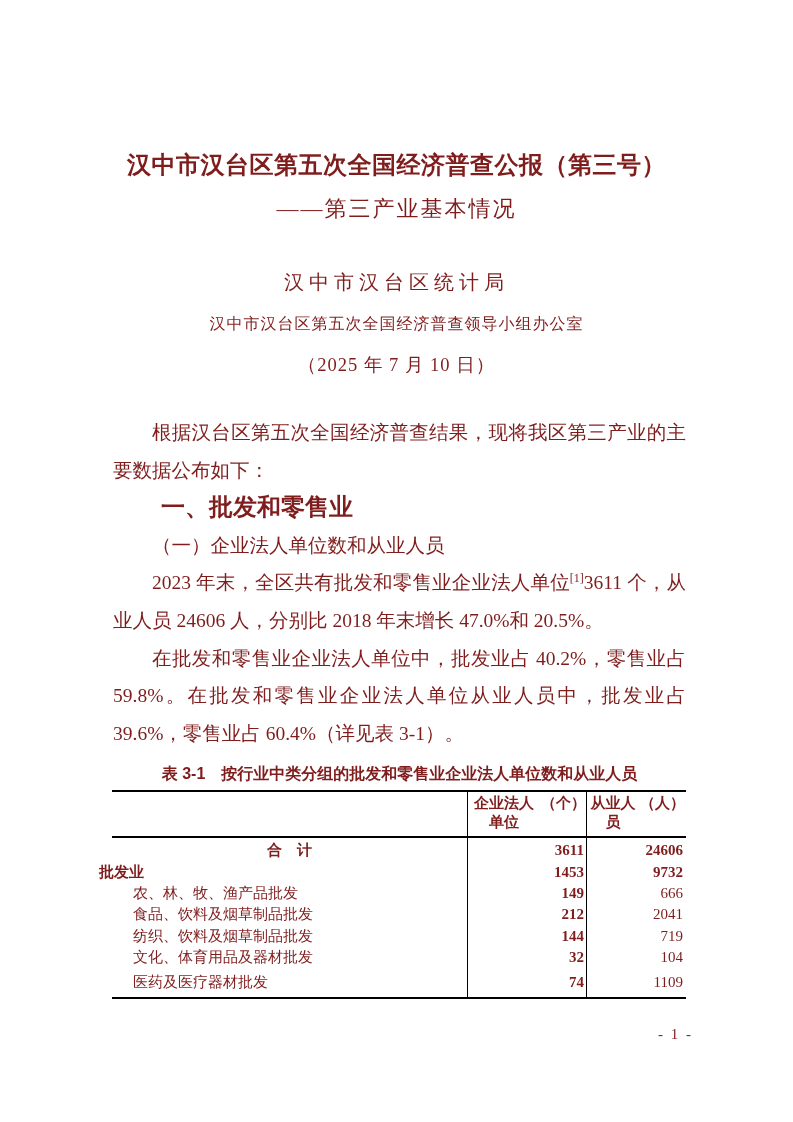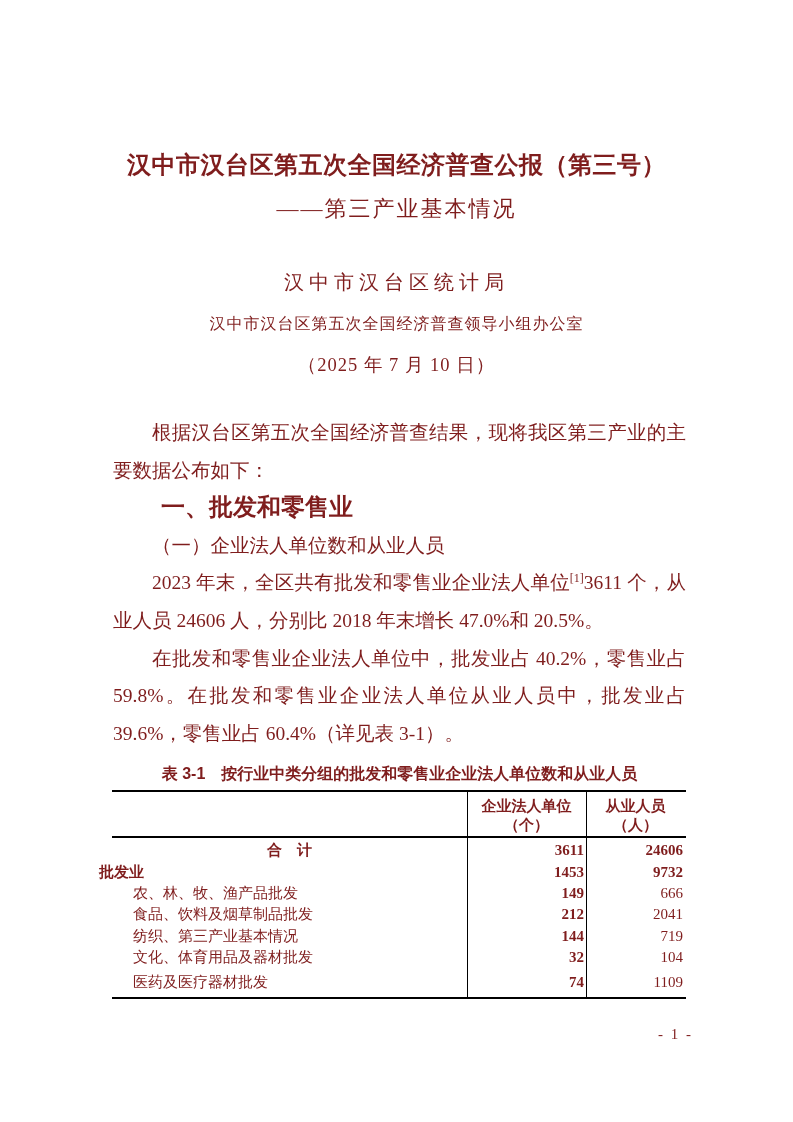--- a/index.html
+++ b/index.html
@@ -63,22 +63,22 @@
     position:absolute; top:790px; left:112px; width:574px;
     border-top:2.5px solid #000;
     border-bottom:2px solid #000;
     font-size:15px;
   }
   .vline { position:absolute; top:0; bottom:0; width:1px; background:#000; }
   .vline1 { left:355px; }
   .vline2 { left:474px; }
 
   .thead-row { display:flex; height:44px; border-bottom:2px solid #000; }
-  .th { display:flex; flex-direction:column; justify-content:center; text-align:center;
-        font-family:Liberation Sans, sans-serif; font-weight:700;
+  .th { display:flex; flex-direction:row; justify-content:center; text-align:center;
+        font-family:Liberation Serif, serif; font-weight:700;
         font-size:15px; line-height:19px; padding-top:2px; }
   .c1 { width:355px; }
   .c2 { width:119px; }
   .c3 { width:99px; }
 
   .tbody { padding:2px 0 4px 0; }
   .trow { display:flex; align-items:center; height:21.4px; }
   .trow .lbl  { width:355px; }
   .trow .val  { width:119px; text-align:right; padding-right:2px; box-sizing:border-box;font-weight:bold; }
   .trow .val2 { width:99px;  text-align:right; padding-right:2px; box-sizing:border-box; }
@@ -148,21 +148,21 @@
         <div class="lbl">农、林、牧、渔产品批发</div>
         <div class="val">149</div>
         <div class="val2">666</div>
       </div>
       <div class="trow item">
         <div class="lbl">食品、饮料及烟草制品批发</div>
         <div class="val">212</div>
         <div class="val2">2041</div>
       </div>
       <div class="trow item">
-        <div class="lbl">纺织、第三产业基本情况</div>
+        <div class="lbl">纺织、饮料及烟草制品批发</div>
         <div class="val">144</div>
         <div class="val2">719</div>
       </div>
       <div class="trow item">
         <div class="lbl">文化、体育用品及器材批发</div>
         <div class="val">32</div>
         <div class="val2">104</div>
       </div>
       <div class="trow item last">
         <div class="lbl">医药及医疗器材批发</div>

